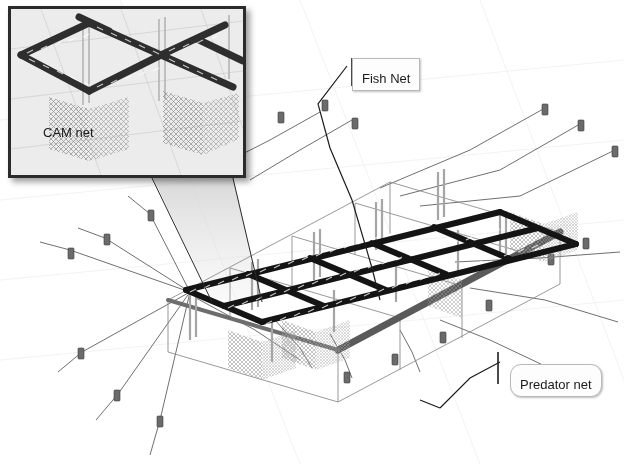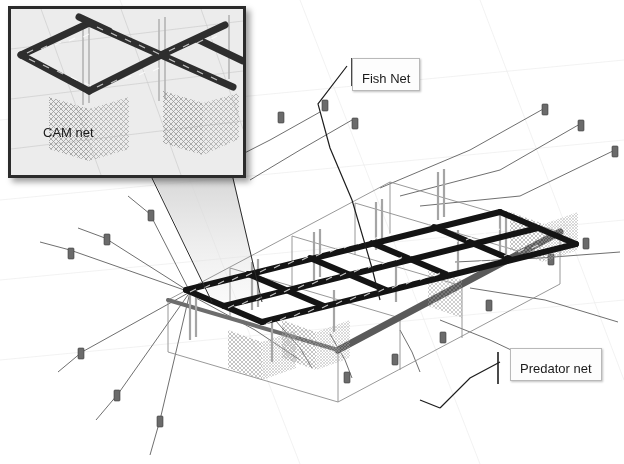--- a/index.html
+++ b/index.html
@@ -276,15 +276,15 @@
         <path d="M86 78 L92 75 M100 74 L106 71 M114 70 L120 67 M128 66 L134 63 M142 62 L148 59"></path>
         <path d="M86 18 L92 21 M100 24 L106 27 M114 30 L120 33 M128 36 L134 39 M142 42 L148 45"></path>
         <path d="M158 42 L164 39 M172 38 L178 35 M186 34 L192 31 M200 30 L206 27"></path>
         <path d="M158 50 L164 53 M172 56 L178 59 M186 62 L192 65 M200 68 L206 71"></path>
       </g>
     </svg>
     <div id="camtext">CAM net</div>
   </div>
 
   <div class="lbl" style="left:352px;top:58px;">Fish Net</div>
-  <div class="lbl" style="left:510px;top:348px;">Predator net</div>
+  <div class="lbl" style="left:510px;top:364px;border-radius:11px;">Predator net</div>
 
 </div>
 
 </body></html>

